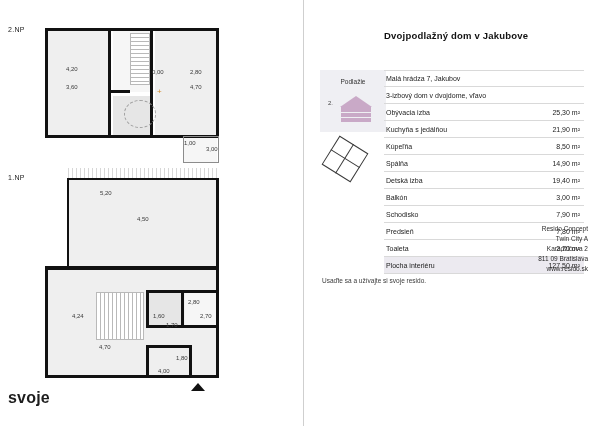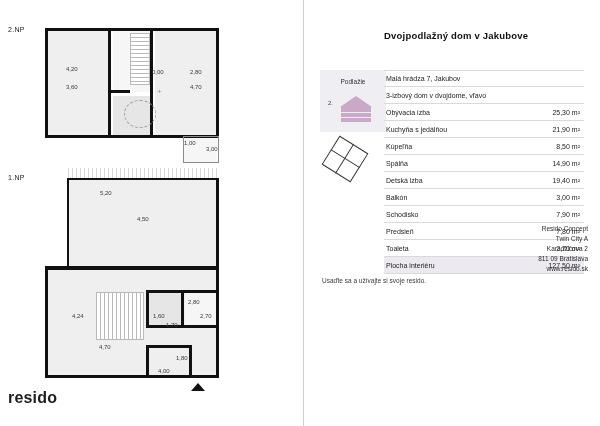--- a/index.html
+++ b/index.html
@@ -311,21 +311,21 @@
       <div class="dim" style="left:72px;top:313px;">4,24</div>
       <div class="dim" style="left:99px;top:344px;">4,70</div>
       <div class="dim" style="left:188px;top:299px;">2,80</div>
       <div class="dim" style="left:153px;top:313px;">1,60</div>
       <div class="dim" style="left:166px;top:322px;">1,70</div>
       <div class="dim" style="left:200px;top:313px;">2,70</div>
       <div class="dim" style="left:176px;top:355px;">1,80</div>
       <div class="dim" style="left:158px;top:368px;">4,00</div>
     </div>
 
-    <div class="brand">resido</div>
+    <div class="brand">svoje</div>
   </div>
 
   <div class="vdivider"></div>
 
   <div class="right">
 
     <div class="doc-title">Dvojpodlažný dom v Jakubove</div>
 
     <div class="badge">
       <div class="badge-title">Podlažie</div>

